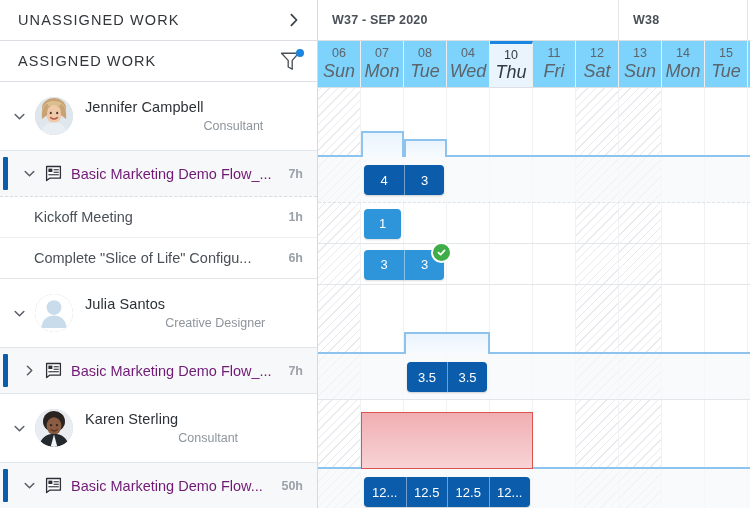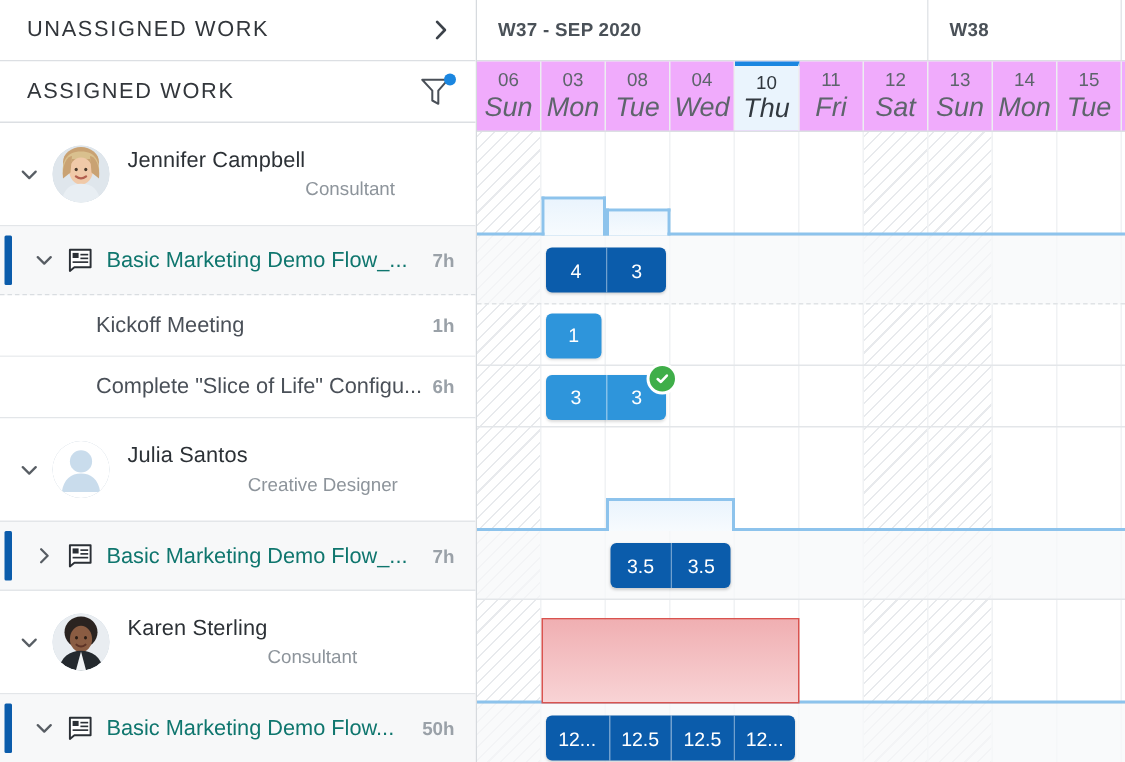--- a/index.html
+++ b/index.html
@@ -20,46 +20,46 @@
   .sec-head .t{font-size:14.5px;letter-spacing:1.1px;font-weight:400;color:#32363b;flex:1;}
   .chev-right{width:18px;height:18px;display:block;}
   .funnel-wrap{position:relative;width:24px;height:22px;}
   .blue-dot{position:absolute;right:-1px;top:-1px;width:8px;height:8px;border-radius:50%;background:#1a86e0;}
 
   
   .row{position:relative;box-sizing:border-box;display:flex;align-items:center;}
   .res-row{height:69px;background:#fff;border-bottom:1px solid #e3e6e9;padding-left:12px;}
   .sum-row{height:46px;background:#f7f8f9;border-bottom:1px solid #e3e6e9;padding-left:22px;}
   .sum-row.dashed{border-bottom:1px dashed #d9dde1;}
-  .task-row{height:41px;background:#fff;border-bottom:1px solid #eceef0;padding-left:64px;}
+  .task-row{height:41px;background:#fff;border-bottom:1px solid #eceef0;padding-left:34px;}
   .task-row.last{border-bottom:1px solid #e3e6e9;}
 
   .sel-bar{position:absolute;left:3px;top:6px;bottom:6px;width:5px;background:#0b5cab;border-radius:1px;}
 
   .chev{width:15px;height:15px;flex:0 0 15px;margin-right:8px;opacity:.85;}
   .avatar{width:38px;height:38px;border-radius:50%;flex:0 0 38px;margin-right:12px;overflow:hidden;
           position:relative;background:#cfd9e2;}
   .avatar svg{display:block;width:38px;height:38px;}
   .who{display:flex;flex-direction:row;justify-content:center;line-height:1.15;}
   .who .nm{font-size:14.5px;color:#2c3136;font-weight:400;letter-spacing:.1px;}
   .who .rl{font-size:12.5px;color:#8d949b;margin-top:20px;}
 
   .doc-ico{width:17px;height:17px;flex:0 0 17px;margin-right:9px;}
-  .sum-label{font-size:14.5px;color:#0f766e;flex:1;white-space:nowrap;overflow:hidden;}
+  .sum-label{font-size:14.5px;color:#701a75;flex:1;white-space:nowrap;overflow:hidden;}
   .task-label{font-size:14.5px;color:#4a5058;flex:1;white-space:nowrap;overflow:hidden;}
   .hrs{font-size:12.5px;color:#9aa1a8;padding-right:14px;white-space:nowrap;font-weight:bold;}
 
   
   #right{position:relative;width:432px;height:508px;flex:0 0 432px;overflow:hidden;background:#fff;}
 
   #wkbar{position:relative;height:41px;display:flex;border-bottom:1px solid #dcdfe3;box-sizing:border-box;background:#fff;}
   .wk{display:flex;align-items:center;font-size:12.5px;font-weight:700;color:#4a5158;
       padding-left:14px;box-sizing:border-box;border-right:1px solid #e3e6e9;letter-spacing:.2px;}
 
-  #daybar{position:relative;height:47px;display:flex;border-bottom:1px solid #dcdfe3;box-sizing:border-box;background:#f0abfc;}
+  #daybar{position:relative;height:47px;display:flex;border-bottom:1px solid #dcdfe3;box-sizing:border-box;background:#7dd3fc;}
   .day{position:relative;width:43px;flex:0 0 43px;box-sizing:border-box;border-right:1px solid #eceef0;
        display:flex;flex-direction:column;align-items:center;justify-content:center;line-height:1.18;}
   .day .dn{font-size:12.5px;color:#5d646b;}
   .day .dw{font-size:18px;color:#5d646b;font-style:italic;}
   .day.today{background:#eaf4fd;border-top:3px solid #1a86e0;}
   .day.today .dn,.day.today .dw{color:#323940;}
 
   #grid{position:relative;width:432px;height:420px;}
   .col{position:absolute;top:0;bottom:0;width:43px;border-right:1px solid #f0f2f4;box-sizing:border-box;}
   .col.we{background-image:repeating-linear-gradient(-45deg,#e8eaed 0 1px,transparent 1px 6px);}
@@ -252,21 +252,21 @@
     <div id="wkbar">
         <div class="wk" style="width: 301px;">W37 - SEP 2020</div>
         <div class="wk" style="width: 129px;">W38</div>
       </div>
     <div id="daybar">
         <div class="day">
           <span class="dn">06</span>
           <span class="dw">Sun</span>
         </div>
         <div class="day">
-          <span class="dn">03</span>
+          <span class="dn">07</span>
           <span class="dw">Mon</span>
         </div>
         <div class="day">
           <span class="dn">08</span>
           <span class="dw">Tue</span>
         </div>
         <div class="day">
           <span class="dn">04</span>
           <span class="dw">Wed</span>
         </div>

